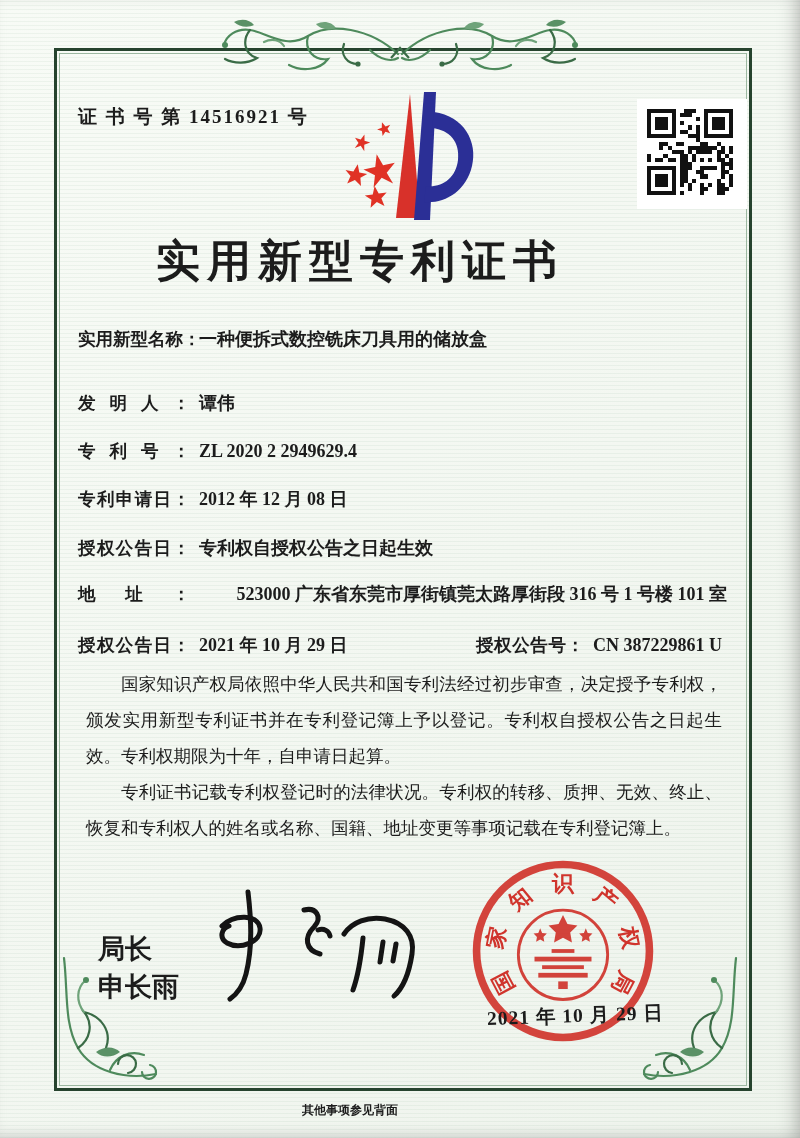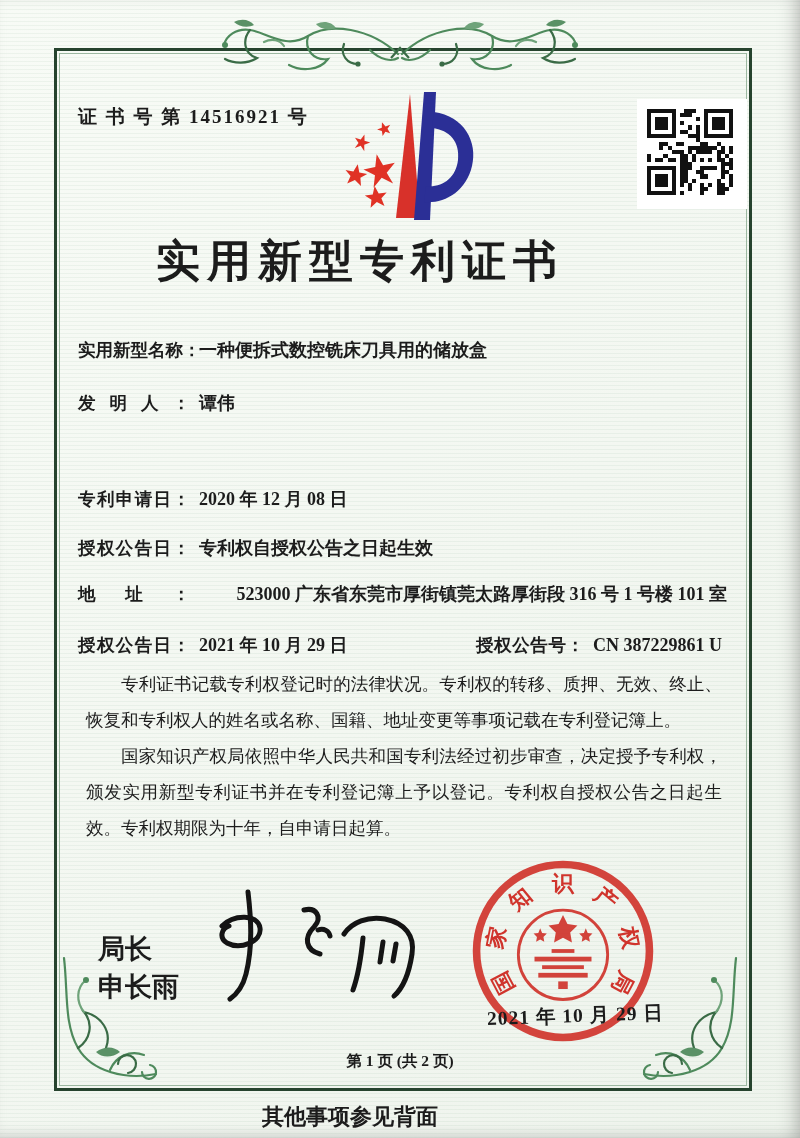--- a/index.html
+++ b/index.html
@@ -24,21 +24,21 @@
   .grant-right{position:absolute;left:398px;top:0;}
   .paras{position:absolute;left:86px;top:666px;width:636px;font-size:17.5px;
          line-height:36px;text-align:justify;}
   .paras p{margin:0;text-indent:2em;}
   .signer{position:absolute;left:98px;top:930px;font-size:27px;font-weight:600;line-height:38px;}
   .signature{position:absolute;left:196px;top:884px;}
   .seal{position:absolute;left:468px;top:856px;}
   .seal-date{position:absolute;left:487px;top:1002px;font-size:19.5px;font-weight:600;
              transform:rotate(-2deg);letter-spacing:1px;}
   .page-info{position:absolute;left:0;top:1051px;width:800px;text-align:center;font-size:15.5px;font-weight:600;}
-  .back-note{position:absolute;left:0;top:1102px;width:700px;text-align:center;font-size:22px;font-weight:600;}
+  .back-note{position:absolute;left:0;top:1102px;width:700px;text-align:center;font-size:12px;font-weight:600;}
   .logo{position:absolute;left:318px;top:90px;}
   .qr{position:absolute;left:637px;top:99px;width:106px;height:106px;background:#fff;padding:2px;}
   .orn-top{position:absolute;left:220px;top:12px;}
   .orn-bl{position:absolute;left:56px;top:952px;}
   .orn-br{position:absolute;left:622px;top:952px;}
 </style>
 </head>
 <body>
 
 <div class="page">
@@ -230,45 +230,48 @@
         <rect x="17" y="3" width="5" height="5" fill="#fff"></rect>
         <rect x="18" y="4" width="3" height="3" fill="#111"></rect>
         <rect x="2" y="16" width="7" height="7" fill="#111"></rect>
         <rect x="3" y="17" width="5" height="5" fill="#fff"></rect>
         <rect x="4" y="18" width="3" height="3" fill="#111"></rect>
       </svg>
   </div>
 
   <div class="title">实用新型专利证书</div>
 
-  <div class="row" style="top:336px">
+  <div class="row" style="top:325px">
     <span class="lbl">实用新型名称：</span><span class="val">一种便拆式数控铣床刀具用的储放盒</span>
   </div>
   <div class="row" style="top:389px">
     <span class="lbl">发明人：</span><span class="val">谭伟</span>
   </div>
+  <div class="row" style="top:437px">
+    <span class="lbl">专利号：</span><span class="val">ZL 2020 2 2949629.4</span>
+  </div>
   <div class="row" style="top:485px">
-    <span class="lbl">专利申请日：</span><span class="val">2020 年 12 月 08 日</span>
+    <span class="lbl">专利申请日：</span><span class="val">2012 年 12 月 08 日</span>
   </div>
   <div class="row" style="top:534px">
     <span class="lbl">授权公告日：</span><span class="val">专利权自授权公告之日起生效</span>
   </div>
   <div class="row" style="top:580px">
     <span class="lbl">地址：</span><span class="val wrap">523000 广东省东莞市厚街镇莞太路厚街段 316 号 1 号楼 101 室</span>
   </div>
   <div class="row" style="top:631px;width:670px">
     <span class="lbl">授权公告日：</span><span class="val">2021 年 10 月 29 日</span>
     <span class="grant-right">
       <span class="lbl" style="width:108px">授权公告号：</span><span class="val">CN 387229861 U</span>
     </span>
   </div>
 
   <div class="paras">
+    <p>国家知识产权局依照中华人民共和国专利法经过初步审查，决定授予专利权，颁发实用新型专利证书并在专利登记簿上予以登记。专利权自授权公告之日起生效。专利权期限为十年，自申请日起算。</p>
     <p>专利证书记载专利权登记时的法律状况。专利权的转移、质押、无效、终止、恢复和专利权人的姓名或名称、国籍、地址变更等事项记载在专利登记簿上。</p>
-    <p>国家知识产权局依照中华人民共和国专利法经过初步审查，决定授予专利权，颁发实用新型专利证书并在专利登记簿上予以登记。专利权自授权公告之日起生效。专利权期限为十年，自申请日起算。</p>
   </div>
 
   <div class="signer">
     <div>局长</div>
     <div>申长雨</div>
   </div>
 
   <svg class="signature" width="225" height="125" viewBox="0 0 225 125">
     <g stroke="#141414" fill="none" stroke-width="5" stroke-linecap="round" stroke-linejoin="round">
       <path d="M52,8 C55,34 57,62 50,90 C47,102 41,110 34,115"></path>
@@ -300,16 +303,15 @@
       <polygon points="124,76 126,81 131,81.7 127.4,85.2 128.3,90.2 124,87.8 119.7,90.2 120.6,85.2 117,81.7 122,81"></polygon>
       <rect x="70" y="106" width="60" height="5"></rect>
       <rect x="78" y="115" width="44" height="4"></rect>
       <rect x="74" y="123" width="52" height="5"></rect>
       <rect x="88" y="98" width="24" height="4"></rect>
       <rect x="95" y="132" width="10" height="8"></rect>
     </g>
   </svg>
   <div class="seal-date">2021 年 10 月 29 日</div>
 
-  <div class="page-info">第 1 页 (共 2 页)</div>
   <div class="back-note">其他事项参见背面</div>
 
 </div>
 
 </body></html>

